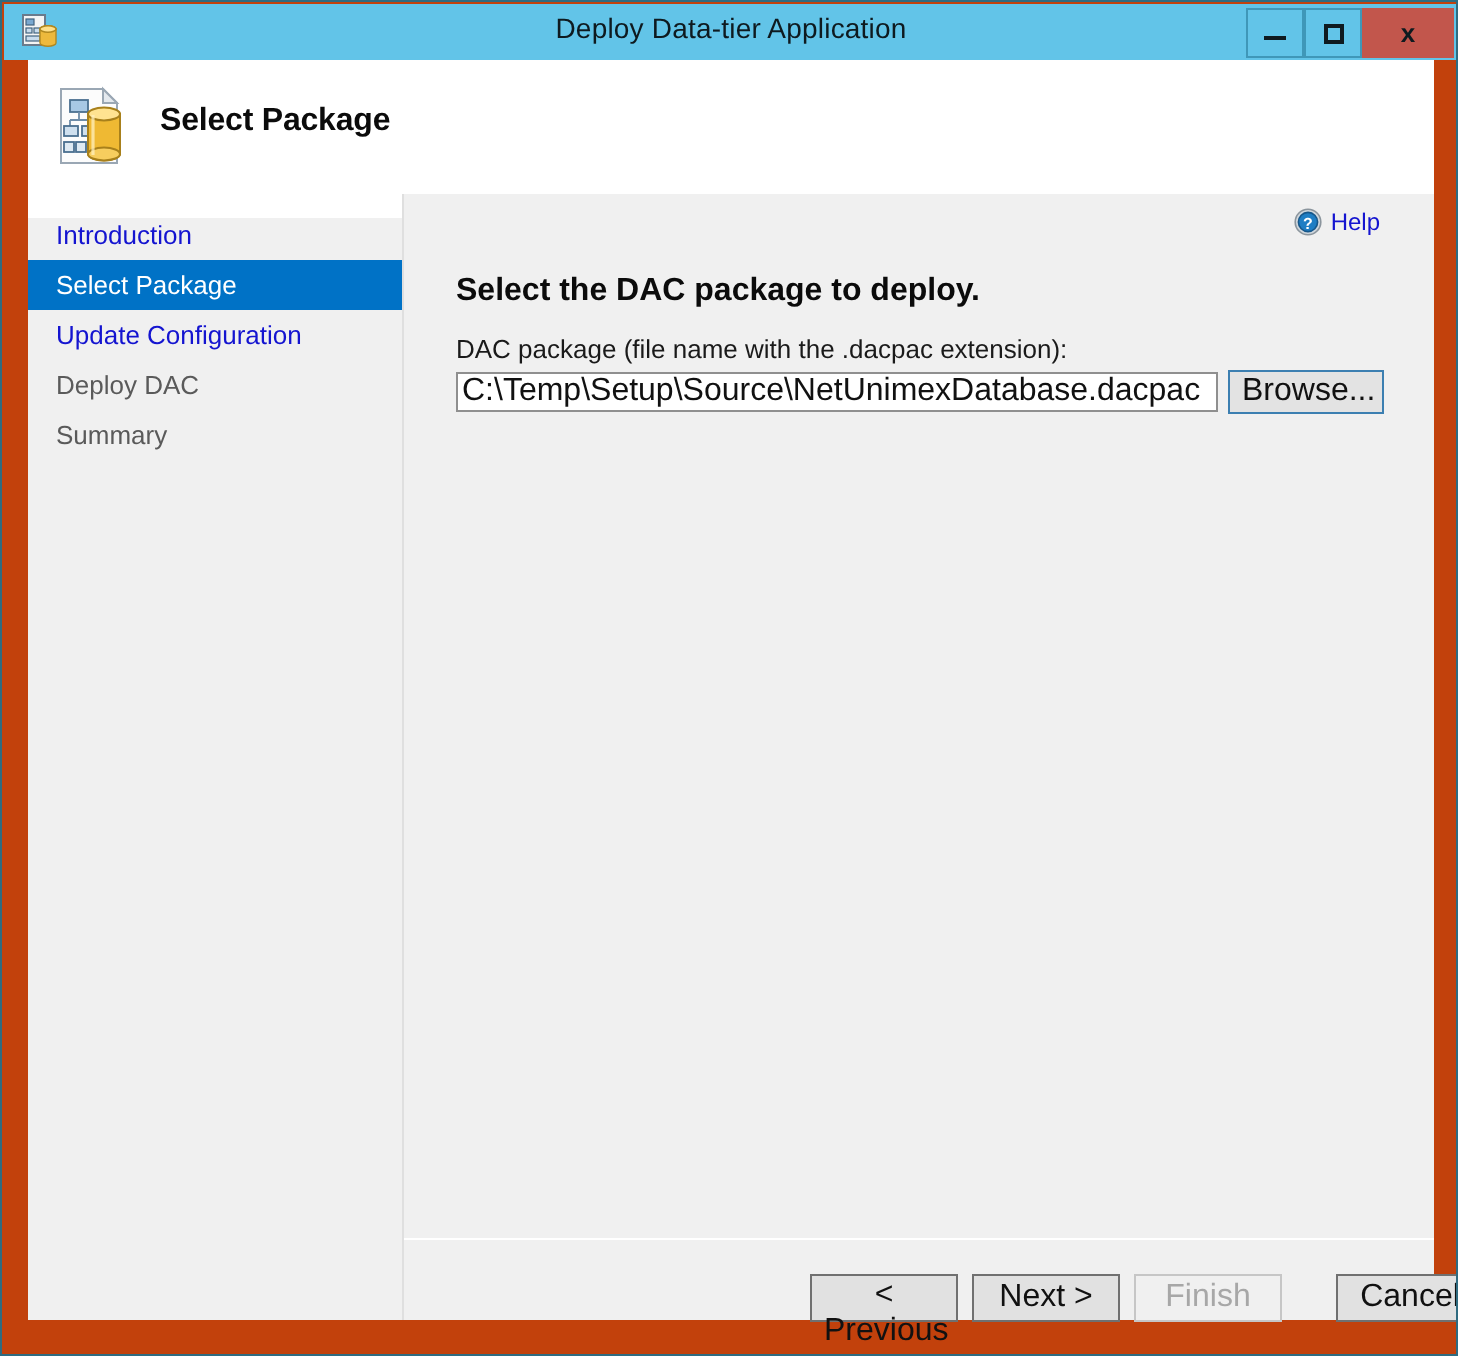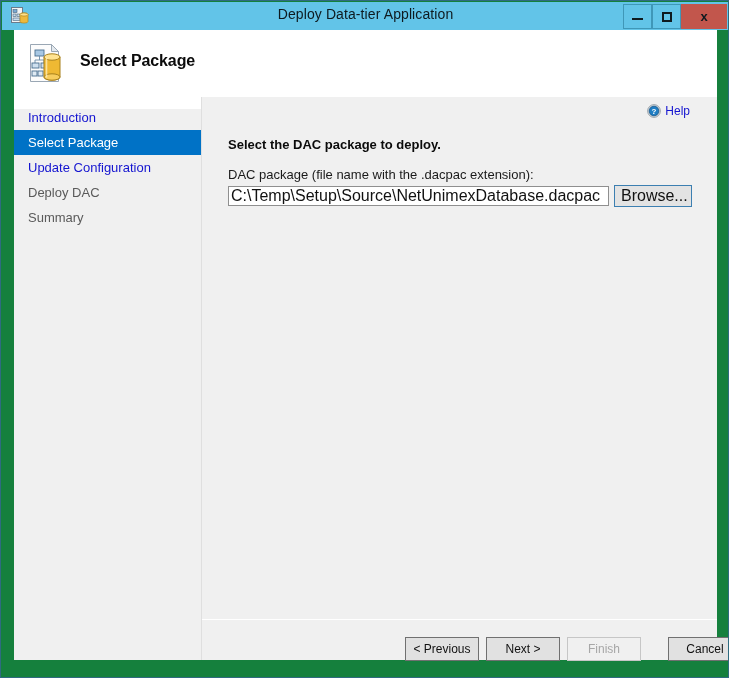--- a/index.html
+++ b/index.html
@@ -10,21 +10,21 @@
   body {
     font-family: "Liberation Sans", sans-serif;
     -webkit-font-smoothing: none;
   }
 
   #window {
     position: relative;
     width: 729px;
     height: 678px;
     box-sizing: border-box;
-    background: #15803d;
+    background: #c2410c;
     border: 1px solid #2f6b80;
     overflow: hidden;
   }
 
   
   #titlebar {
     position: absolute;
     left: 1px; top: 1px;
     width: 727px;
     height: 28px;
@@ -164,21 +164,21 @@
     align-items: center;
     gap: 4px;
   }
   #help-icon {
     width: 14px; height: 14px;
     display: inline-block;
   }
   #content-heading {
     position: absolute;
     left: 26px; top: 40px;
-    font-size: 13px;
+    font-size: 16px;
     font-weight: bold;
     color: #0b0b0b;
   }
   #field-label {
     position: absolute;
     left: 26px; top: 70px;
     font-size: 13px;
     color: #1a1a1a;
   }
   #path-input {
@@ -226,21 +226,21 @@
   }
   .fbtn {
     position: absolute;
     top: 17px;
     width: 74px;
     height: 24px;
     box-sizing: border-box;
     border: 1px solid #707070;
     background: #e1e1e1;
     font-family: "Liberation Sans", sans-serif;
-    font-size: 12px;
+    font-size: 16px;
     color: #111111;
     cursor: pointer;
   }
   .fbtn.disabled {
     color: #a7a7a7;
     border-color: #c6c6c6;
     background: #f0f0f0;
     cursor: default;
   }
   #btn-previous { left: 203px; }

